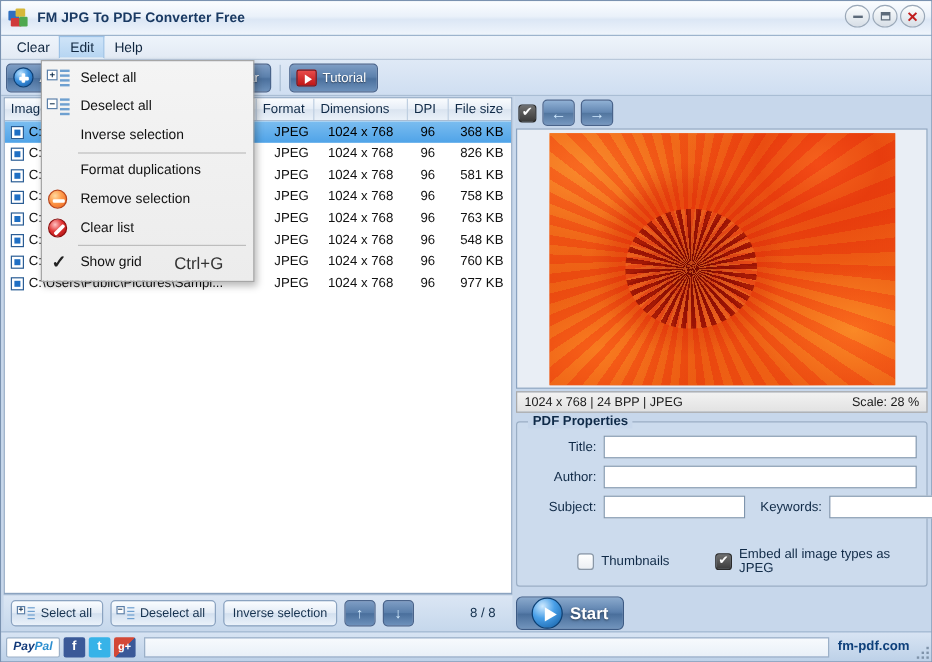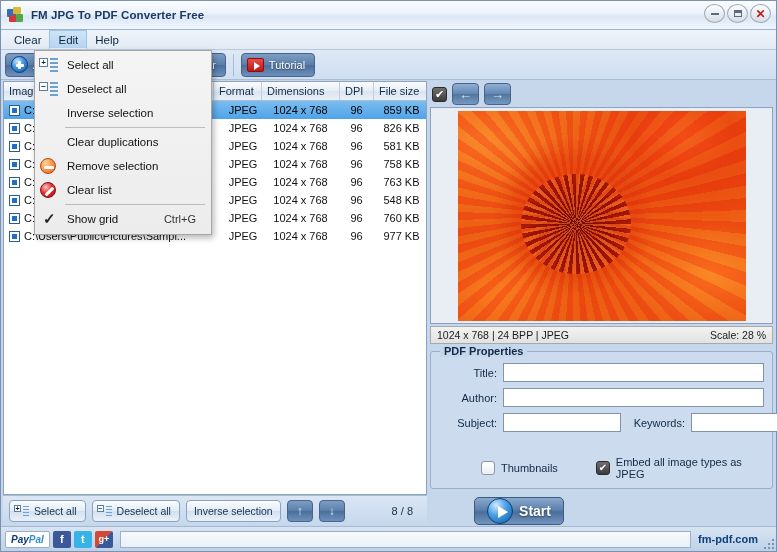--- a/index.html
+++ b/index.html
@@ -114,21 +114,21 @@
     color: #111;
     position: relative;
   }
   .mi-icon {
     width: 22px; height: 20px;
     flex: 0 0 22px;
     position: relative;
     margin-right: 7px;
   }
   .mi-label { flex: 1; }
-  .mi-accel { color: #333; padding-right: 15px; font-size: 11px; }
+  .mi-accel { color: #333; padding-right: 25px; font-size: 14px; }
   .msep {
     height: 1px;
     background: #bdbdbd;
     margin: 2px 6px 2px 30px;
   }
   
   .lines-icon .pm {
     position: absolute; left: 1px; top: 3px;
     width: 9px; height: 9px;
     border: 1px solid #5b7fa8;
@@ -573,21 +573,20 @@
     width: 90px; flex: 0 0 90px;
     border: 1px solid #3c5a84;
     border-radius: 5px;
     background: linear-gradient(180deg,#8aa9cc 0%, #5b80ad 46%, #4a6f9c 54%, #7295bd 100%);
     display: flex; align-items: center; justify-content: center;
     gap: 6px;
     color: #fff;
     font-size: 14px;
     font-weight: bold;
     text-shadow: 0 1px 2px rgba(0,0,0,.5);
-    margin-left: 44px;
   }
   .start-ico {
     width: 26px; height: 26px; border-radius: 50%;
     background: radial-gradient(circle at 34% 26%, #cfeaff 0%, #4aa0e8 42%, #0f5aa0 100%);
     border: 1px solid #0b3f73;
     position: relative; flex:0 0 26px;
   }
   .start-ico:after {
     content:""; position:absolute; left:10px; top:7px;
     border-left: 10px solid #fff;
@@ -707,21 +706,21 @@
 
     <div class="mrow">
       <span class="mi-icon"></span>
       <span class="mi-label">Inverse selection</span>
     </div>
 
     <div class="msep"></div>
 
     <div class="mrow">
       <span class="mi-icon"></span>
-      <span class="mi-label">Clear duplications</span>
+      <span class="mi-label">Format duplications</span>
     </div>
 
     <div class="mrow">
       <span class="mi-icon">
         <span class="circ-icon circ-orange"></span>
       </span>
       <span class="mi-label">Remove selection</span>
     </div>
 
     <div class="mrow">
@@ -787,21 +786,21 @@
         <div id="table-body">
 
           <div class="trow selected">
             <div class="td c-image">
                 <span class="row-check"></span>
                 <span>C:\Users\Public\Pictures\Sampl...</span>
               </div>
             <div class="td c-format">JPEG</div>
             <div class="td c-dim">1024 x 768</div>
             <div class="td c-dpi">96</div>
-            <div class="td c-size">859 KB</div>
+            <div class="td c-size">368 KB</div>
           </div>
 
           <div class="trow">
             <div class="td c-image">
                 <span class="row-check"></span>
                 <span>C:\Users\Public\Pictures\Sampl...</span>
               </div>
             <div class="td c-format">JPEG</div>
             <div class="td c-dim">1024 x 768</div>
             <div class="td c-dpi">96</div>

